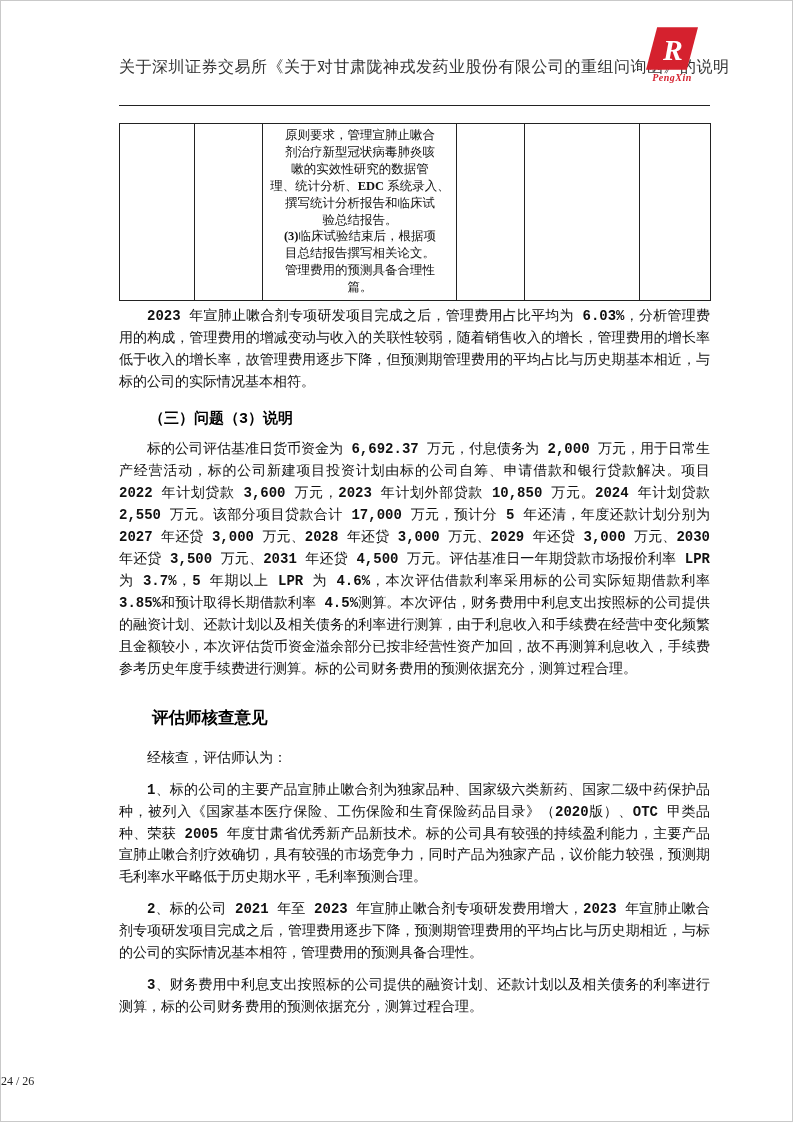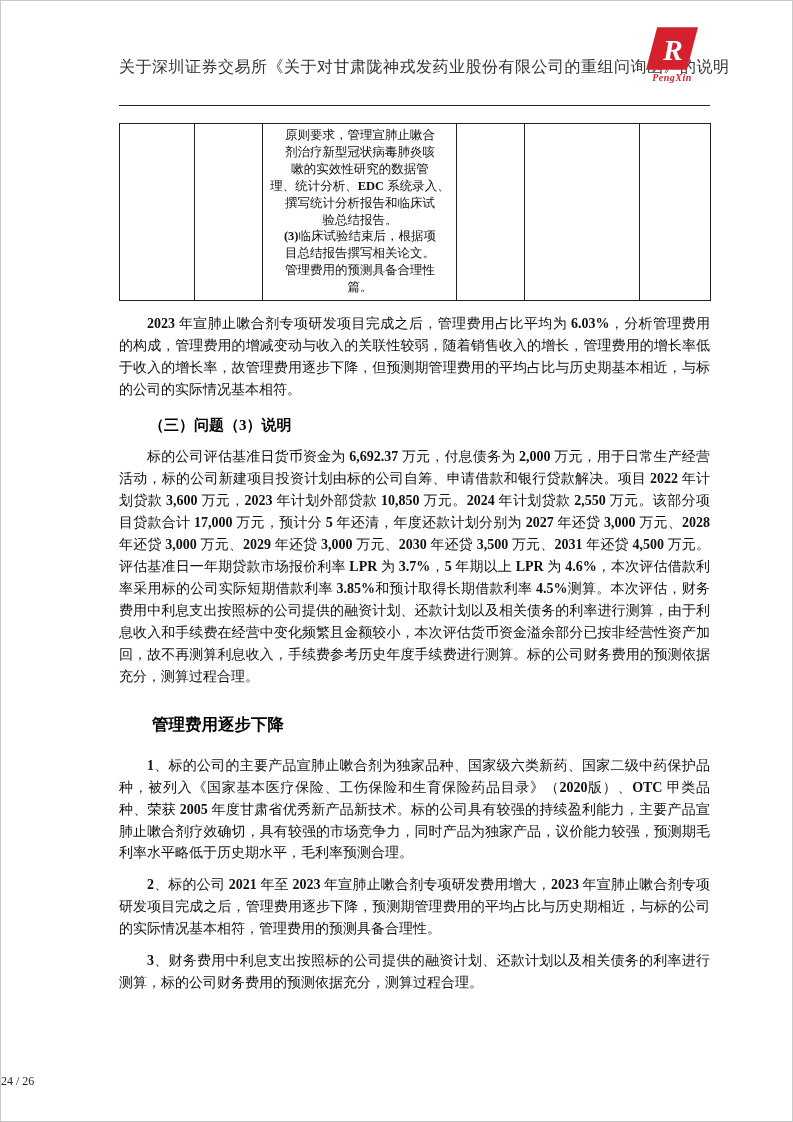--- a/index.html
+++ b/index.html
@@ -58,21 +58,21 @@
   }
   table.doc-table td {
     border:1px solid #222;
     vertical-align:top;
     padding:3px 5px 4px 6px;
     height:177px;
   }
   .cell-text { font-size:12.5px; line-height:16.9px; color:#111; }
   .cell-line { text-align:center; }
   
-  .body-text { margin-top:12px; }
+  .body-text { margin-top:5px;font-family:Liberation Mono, monospace; }
   p.para {
     font-size:14px;
     line-height:1.57;
     text-align:justify;
     text-indent:2em;
     margin-bottom:10px;
     color:#111;
   }
   h3.sub-heading {
     font-size:15px;
@@ -151,22 +151,23 @@
     </tbody>
       </table>
 
     <div class="body-text">
       <p class="para"><b class="num">2023</b> 年宣肺止嗽合剂专项研发项目完成之后，管理费用占比平均为 <b class="num">6.03%</b>，分析管理费用的构成，管理费用的增减变动与收入的关联性较弱，随着销售收入的增长，管理费用的增长率低于收入的增长率，故管理费用逐步下降，但预测期管理费用的平均占比与历史期基本相近，与标的公司的实际情况基本相符。</p>
 
       <h3 class="sub-heading">（三）问题（3）说明</h3>
 
       <p class="para">标的公司评估基准日货币资金为 <b class="num">6,692.37</b> 万元，付息债务为 <b class="num">2,000</b> 万元，用于日常生产经营活动，标的公司新建项目投资计划由标的公司自筹、申请借款和银行贷款解决。项目 <b class="num">2022</b> 年计划贷款 <b class="num">3,600</b> 万元，<b class="num">2023</b> 年计划外部贷款 <b class="num">10,850</b> 万元。<b class="num">2024</b> 年计划贷款 <b class="num">2,550</b> 万元。该部分项目贷款合计 <b class="num">17,000</b> 万元，预计分 <b class="num">5</b> 年还清，年度还款计划分别为 <b class="num">2027</b> 年还贷 <b class="num">3,000</b> 万元、<b class="num">2028</b> 年还贷 <b class="num">3,000</b> 万元、<b class="num">2029</b> 年还贷 <b class="num">3,000</b> 万元、<b class="num">2030</b> 年还贷 <b class="num">3,500</b> 万元、<b class="num">2031</b> 年还贷 <b class="num">4,500</b> 万元。评估基准日一年期贷款市场报价利率 <b class="num">LPR</b> 为 <b class="num">3.7%</b>，<b class="num">5</b> 年期以上 <b class="num">LPR</b> 为 <b class="num">4.6%</b>，本次评估借款利率采用标的公司实际短期借款利率 <b class="num">3.85%</b>和预计取得长期借款利率 <b class="num">4.5%</b>测算。本次评估，财务费用中利息支出按照标的公司提供的融资计划、还款计划以及相关债务的利率进行测算，由于利息收入和手续费在经营中变化频繁且金额较小，本次评估货币资金溢余部分已按非经营性资产加回，故不再测算利息收入，手续费参考历史年度手续费进行测算。标的公司财务费用的预测依据充分，测算过程合理。</p>
 
-      <h2 class="section-heading">管理费用逐步下降</h2>
+      <h2 class="section-heading">评估师核查意见</h2>
 
+      <p class="para">经核查，评估师认为：</p>
 
       <p class="para opinion-item"><b class="num">1</b>、标的公司的主要产品宣肺止嗽合剂为独家品种、国家级六类新药、国家二级中药保护品种，被列入《国家基本医疗保险、工伤保险和生育保险药品目录》（<b class="num">2020</b>版）、<b class="num">OTC</b> 甲类品种、荣获 <b class="num">2005</b> 年度甘肃省优秀新产品新技术。标的公司具有较强的持续盈利能力，主要产品宣肺止嗽合剂疗效确切，具有较强的市场竞争力，同时产品为独家产品，议价能力较强，预测期毛利率水平略低于历史期水平，毛利率预测合理。</p>
 
       <p class="para opinion-item"><b class="num">2</b>、标的公司 <b class="num">2021</b> 年至 <b class="num">2023</b> 年宣肺止嗽合剂专项研发费用增大，<b class="num">2023</b> 年宣肺止嗽合剂专项研发项目完成之后，管理费用逐步下降，预测期管理费用的平均占比与历史期相近，与标的公司的实际情况基本相符，管理费用的预测具备合理性。</p>
 
       <p class="para opinion-item"><b class="num">3</b>、财务费用中利息支出按照标的公司提供的融资计划、还款计划以及相关债务的利率进行测算，标的公司财务费用的预测依据充分，测算过程合理。</p>
     </div>
   </div>
 
   <div class="doc-footer">

